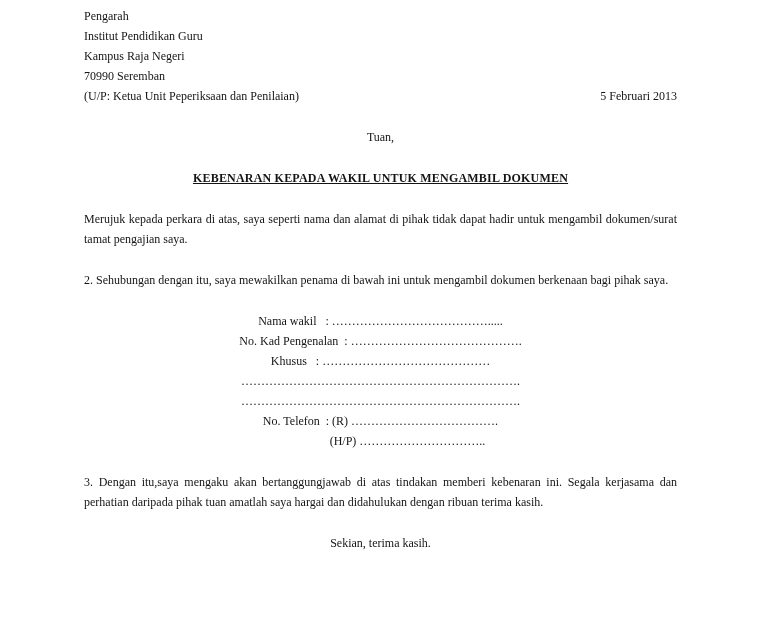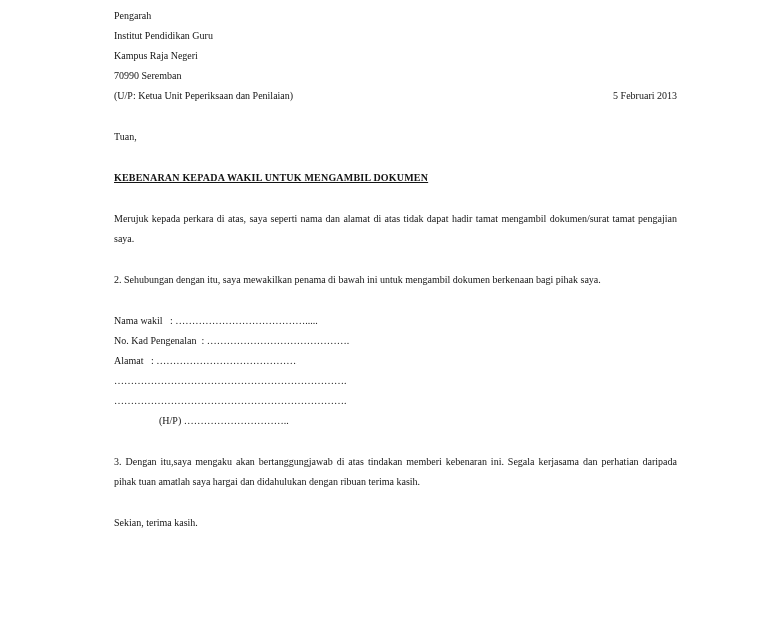--- a/index.html
+++ b/index.html
@@ -7,34 +7,35 @@
       padding: 0;
       background: #ffffff;
     }
     .page {
       position: relative;
       width: 768px;
       height: 630px;
       box-sizing: border-box;
       background: #ffffff;
       font-family: "Liberation Serif", "DejaVu Serif", serif;
-      font-size: 10px;
+      font-size: 12px;
       line-height: 20px;
       color: #141414;
-      padding: 6px 91px 0 114px;
+      padding: 6px 91px 0 84px;
       overflow: hidden;
     }
     .row {
       display: flex;
       justify-content: space-between;
       align-items: baseline;
       gap: 40px;
     }
     .mt {
       margin-top: 21px;
+      text-align: center;
     }
     .para {
       text-align: justify;
     }
     .subject {
       font-weight: bold;
       letter-spacing: 0.2px;
       text-decoration: underline;
     }
     .form-block div {
@@ -55,30 +56,31 @@
     <div class="row">
       <span>(U/P: Ketua Unit Peperiksaan dan Penilaian)</span>
       <span>5 Februari 2013</span>
     </div>
   </div>
 
   <div class="mt">Tuan,</div>
 
   <div class="mt subject">KEBENARAN KEPADA WAKIL UNTUK MENGAMBIL DOKUMEN</div>
 
-  <div class="mt para">Merujuk kepada perkara di atas, saya seperti nama dan alamat di atas tidak dapat hadir tamat mengambil dokumen/surat tamat pengajian saya.</div>
+  <div class="mt para">Merujuk kepada perkara di atas, saya seperti nama dan alamat di pihak tidak dapat hadir untuk mengambil dokumen/surat tamat pengajian saya.</div>
 
   <div class="mt para">2. Sehubungan dengan itu, saya mewakilkan penama di bawah ini untuk mengambil dokumen berkenaan bagi pihak saya.</div>
 
   <div class="mt form-block">
     <div>Nama wakil   : ………………………………….....</div>
     <div>No. Kad Pengenalan  : …………………………………….</div>
-    <div>Alamat   : ……………………………………</div>
+    <div>Khusus   : ……………………………………</div>
     <div>…………………………………………………………….</div>
     <div>…………………………………………………………….</div>
+    <div>No. Telefon  : (R) ……………………………….</div>
     <div>                  (H/P) …………………………..</div>
   </div>
 
   <div class="mt para">3.  Dengan itu,saya mengaku akan bertanggungjawab di atas tindakan memberi kebenaran ini. Segala kerjasama dan perhatian daripada pihak tuan amatlah saya hargai dan didahulukan dengan ribuan terima kasih.</div>
 
   <div class="mt">Sekian, terima kasih.</div>
 
 </div>
 
 </body></html>

